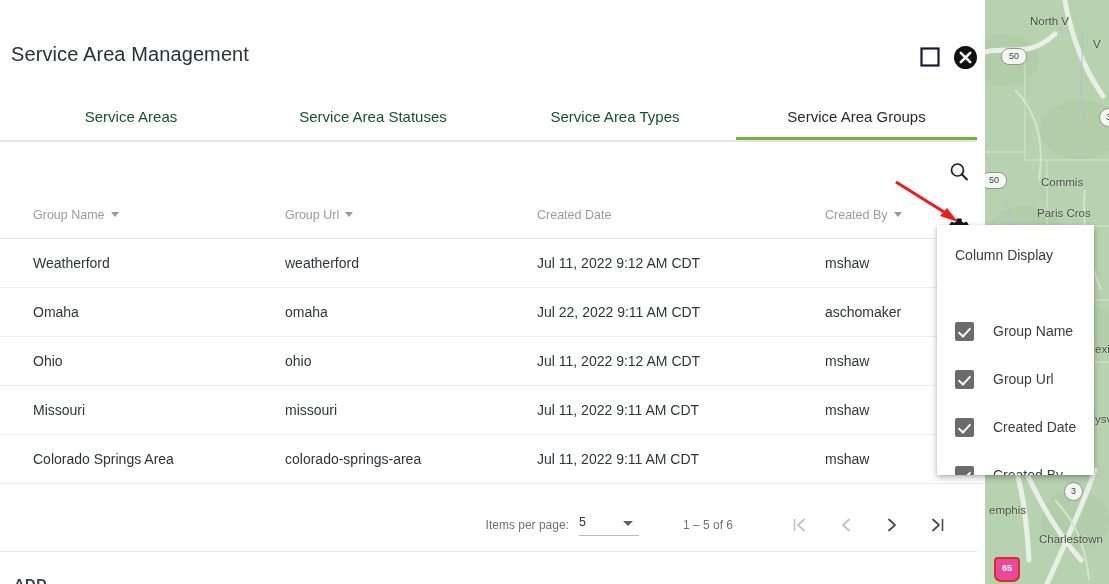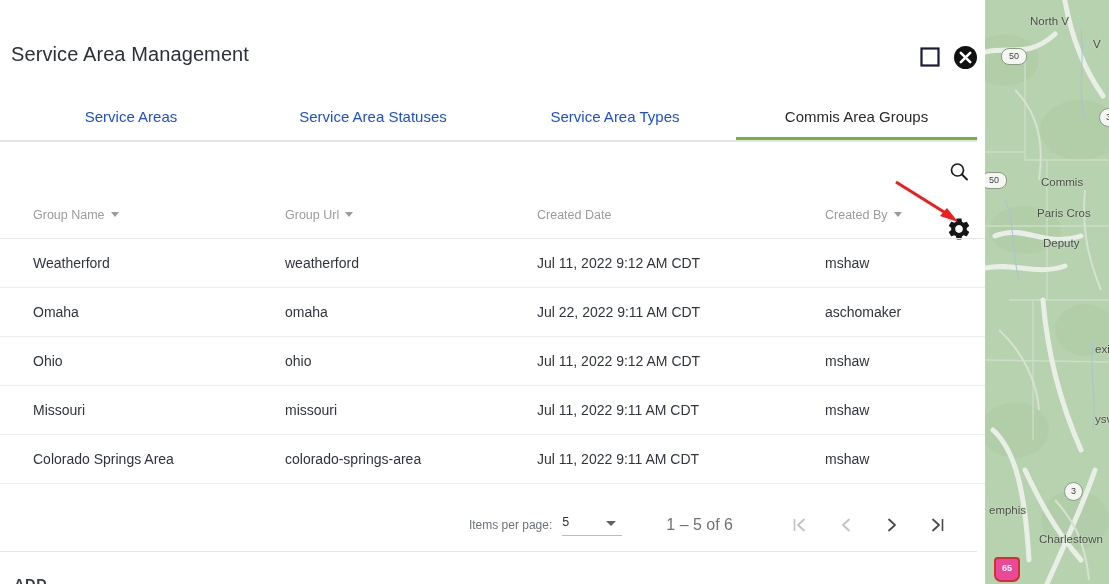--- a/index.html
+++ b/index.html
@@ -65,21 +65,21 @@
     border-bottom: 2px solid #e4e4e4;
   }
   .tab {
     position: absolute;
     top: 0;
     height: 44px;
     display: flex;
     align-items: center;
     justify-content: center;
     font-size: 15px;
-    color: #1d4ed8;
+    color: #14532d;
     cursor: pointer;
     box-sizing: border-box;
     white-space: nowrap;
   }
   .tab.active { color: #2a2a2a; }
   .tab-underline {
     position: absolute;
     left: 0; bottom: -2px;
     width: 100%;
     height: 3px;
@@ -185,21 +185,21 @@
   #items-per-page-value { position: absolute; left: 0; top: 2px; }
   #items-per-page-caret {
     position: absolute;
     right: 6px; top: 8px;
     width: 0; height: 0;
     border-left: 5px solid transparent;
     border-right: 5px solid transparent;
     border-top: 5px solid #616161;
   }
   #range-label {
-    font-size: 16px;
+    font-size: 12px;
     color: #6d7278;
     margin-right: 44px;
   }
   .page-btn {
     background: none;
     border: none;
     padding: 0;
     margin: 0 12px;
     cursor: pointer;
     line-height: 0;
@@ -357,21 +357,21 @@
       <div class="tab" style="left:10px;width:242px;">
         <span>Service Areas</span>
       </div>
       <div class="tab" style="left:252px;width:242px;text-align:center;">
         <span>Service Area Statuses</span>
       </div>
       <div class="tab" style="left:494px;width:242px;">
         <span>Service Area Types</span>
       </div>
       <div class="tab active" style="left:736px;width:241px;">
-        <span>Commis Area Groups</span>
+        <span>Service Area Groups</span>
         <div class="tab-underline"></div>
       </div>
     </div>
 
     <button id="search-button">
       <svg width="26" height="26" viewBox="0 0 26 26">
         <circle cx="11.5" cy="11" r="6" fill="none" stroke="#1d1d1d" stroke-width="1.7"></circle>
         <line x1="16" y1="15.5" x2="21" y2="20.5" stroke="#1d1d1d" stroke-width="1.9" stroke-linecap="round"></line>
       </svg>
     </button>
@@ -541,14 +541,34 @@
     <div class="map-label" style="left:4px; top:504px;">emphis</div>
     <div class="map-label" style="left:54px; top:533px;">Charlestown</div>
 
     <div class="shield-us" style="left:16px; top:48px;">50</div>
     <div class="shield-us" style="left:-4px; top:172px;">50</div>
     <div class="shield-state" style="left:114px; top:108px;">3</div>
     <div class="shield-state" style="left:79px; top:482px;">3</div>
     <div class="shield-i" style="left:9px; top:557px;">65</div>
   </div>
 
+  <div id="column-display-menu">
+    <div id="column-display-title">Column Display</div>
+
+    <div class="menu-option" style="top:94px;">
+      <span class="cb"></span>
+      <span class="lbl">Group Name</span>
+    </div>
+    <div class="menu-option" style="top:142px;">
+      <span class="cb"></span>
+      <span class="lbl">Group Url</span>
+    </div>
+    <div class="menu-option" style="top:190px;">
+      <span class="cb"></span>
+      <span class="lbl">Created Date</span>
+    </div>
+    <div class="menu-option" style="top:238px;">
+      <span class="cb"></span>
+      <span class="lbl">Created By</span>
+    </div>
+  </div>
 
 </div>
 
 </body></html>

